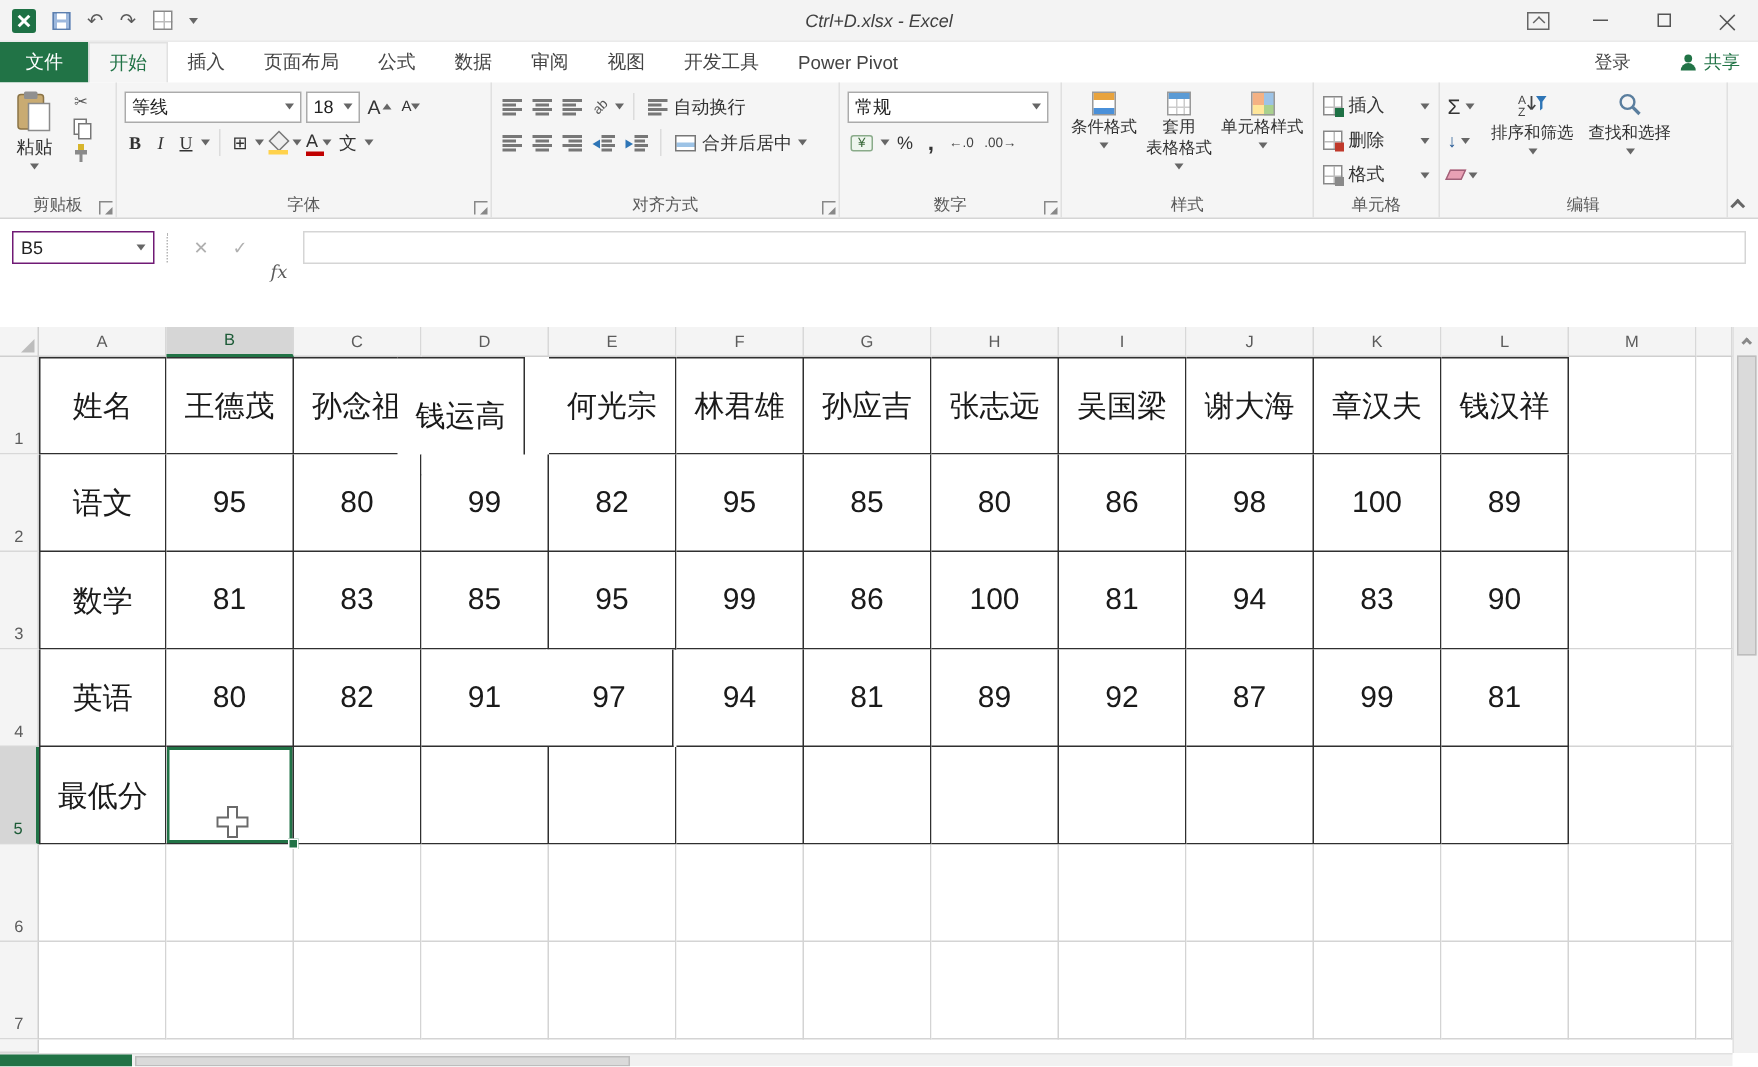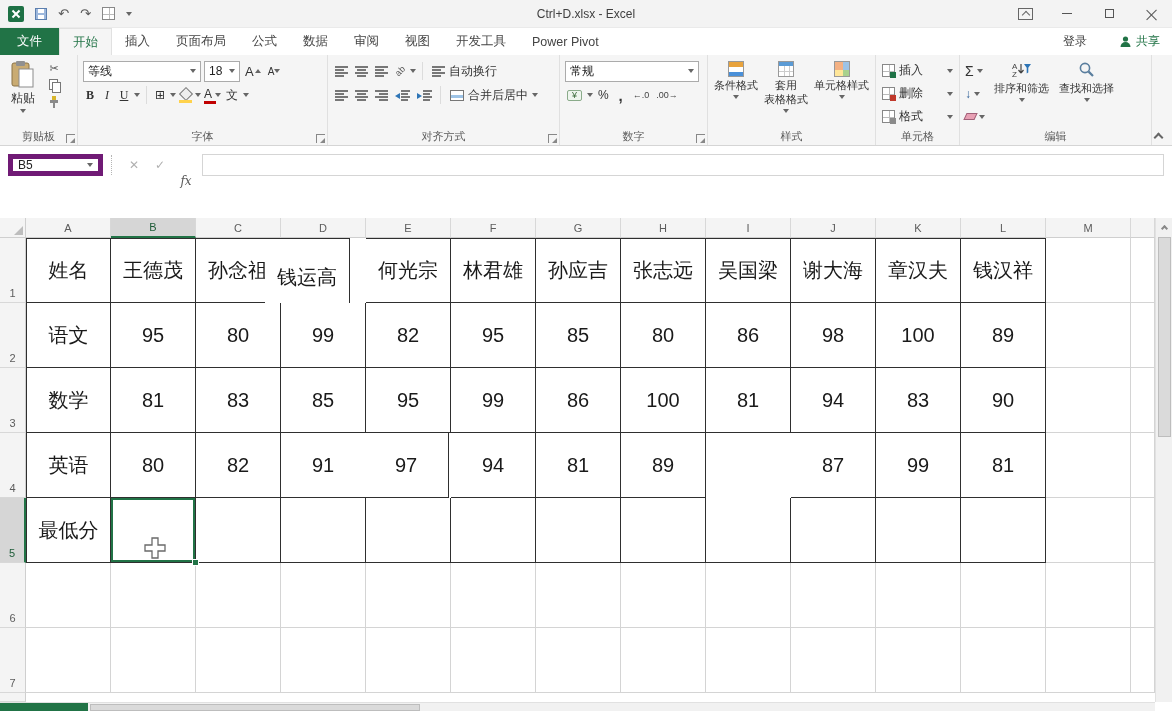--- a/index.html
+++ b/index.html
@@ -13,21 +13,21 @@
   .xlicon::before,.xlicon::after{content:"";position:absolute;left:7px;top:3px;width:2px;height:10px;background:#fff;}
   .xlicon::before{transform:rotate(45deg);} .xlicon::after{transform:rotate(-45deg);}
   .saveic{width:12px;height:12px;background:#9db8dd;border:1px solid #5c7fae;position:relative;display:inline-block;}
   .saveic::before{content:"";position:absolute;left:2px;top:0;width:6px;height:4px;background:#fff;}
   .saveic::after{content:"";position:absolute;left:2px;bottom:0;width:6px;height:4px;background:#fff;}
   .qglyph{font-size:13px;color:#5a5a5a;line-height:1;}
   .gridic{width:13px;height:13px;border:1px solid #888;background:
      linear-gradient(to right,#bbb,#bbb) 6px 0/1px 13px no-repeat,
      linear-gradient(to bottom,#bbb,#bbb) 0 6px/13px 1px no-repeat,#fff;display:inline-block;position:relative;}
   .dd{width:0;height:0;border-left:3px solid transparent;border-right:3px solid transparent;border-top:4px solid #666;display:inline-block;}
-  .wtitle{position:absolute;left:0;right:0;text-align:center;font-size:12px;color:#404040;}
+  .wtitle{position:absolute;left:0;right:0;text-align:center;font-size:12px;color:#404040;font-style:italic;}
   .wincontrols{margin-left:auto;display:flex;align-items:center;z-index:2;}
   .winbtn{width:42px;height:27px;display:flex;align-items:center;justify-content:center;}
   .rdo{width:15px;height:12px;border:1px solid #666;position:relative;display:inline-block;}
   .rdo::after{content:"";position:absolute;left:4px;top:3px;width:5px;height:5px;border-left:1px solid #666;border-top:1px solid #666;transform:rotate(45deg);}
   .minbar{width:10px;height:1px;background:#555;display:inline-block;}
   .maxbox{width:9px;height:9px;border:1px solid #555;display:inline-block;}
   .closex{width:11px;height:11px;position:relative;display:inline-block;}
   .closex::before,.closex::after{content:"";position:absolute;left:5px;top:0;width:1.4px;height:14px;background:#555;}
   .closex::before{transform:rotate(45deg);} .closex::after{transform:rotate(-45deg);}
 
@@ -114,21 +114,21 @@
   .ci.ins::after{background:#1e7145;} .ci.del::after{background:#c0392b;} .ci.fmt::after{background:#8a8a8a;}
   
   .editwrap{display:flex;gap:4px;padding-top:3px;}
   .minicol{display:flex;flex-direction:column;gap:2px;}
   .minibtn{display:flex;align-items:center;gap:3px;height:21px;padding:0 2px;}
   .sum{font-size:14px;color:#333;line-height:1;}
   .fillarrow{color:#2e5f97;font-size:12px;line-height:1;}
   .eraser{width:11px;height:7px;background:#e8a0b4;border:1px solid #a06078;transform:skewX(-25deg);display:inline-block;}
   
   .fbar{height:38px;background:#fff;display:flex;align-items:center;padding:0 8px;gap:6px;}
-  .namebox{width:95px;height:22px;border:5px solid #701a75;background:#fff;display:flex;align-items:center;justify-content:space-between;padding:0 5px;font-size:12px;color:#222;}
+  .namebox{width:95px;height:22px;border:1px solid #701a75;background:#fff;display:flex;align-items:center;justify-content:space-between;padding:0 5px;font-size:12px;color:#222;}
   .fsep{width:5px;height:20px;border-left:1px dotted #b5b5b5;margin:0 2px;}
   .fbtn{width:20px;text-align:center;font-size:12px;}
   .dim{color:#b0b0b0;}
   .fx{font-style:italic;color:#5a5a5a;font-family:"DejaVu Serif","Liberation Serif",serif;margin-top:31px;}
   .finput{flex:1;height:22px;border:1px solid #d5d5d5;background:#fff;font-size:12px;padding:2px 5px;color:#222;}
   .gap{height:34px;background:#fff;}
   
   .sheet{position:relative;height:493px;background:#fff;overflow:hidden;}
   .sheet>div{position:absolute;}
   .corner{background:#f4f4f4;border-right:1px solid #cfcfcf;border-bottom:1px solid #cfcfcf;}
@@ -528,20 +528,21 @@
     <div class="cell" style="left: 1046px; top: 150px; width: 85px; height: 65px;"></div>
     <div class="cell" style="left: 1131px; top: 150px; width: 24px; height: 65px;"></div>
     <div class="cell tb tl" style="left: 26px; top: 215px; width: 85px; height: 65px;">英语</div>
     <div class="cell tb" style="left: 111px; top: 215px; width: 85px; height: 65px;">80</div>
     <div class="cell tb" style="left: 196px; top: 215px; width: 85px; height: 65px;">82</div>
     <div class="cell tb" style="left: 281px; top: 215px; width: 85px; height: 65px;">91</div>
     <div class="cell tb" style="left: 364px; top: 215px; width: 85px; height: 65px;">97</div>
     <div class="cell tb" style="left: 451px; top: 215px; width: 85px; height: 65px;">94</div>
     <div class="cell tb" style="left: 536px; top: 215px; width: 85px; height: 65px;">81</div>
     <div class="cell tb" style="left: 621px; top: 215px; width: 85px; height: 65px;">89</div>
+    <div class="cell tb" style="left: 706px; top: 215px; width: 85px; height: 65px;">92</div>
     <div class="cell tb" style="left: 791px; top: 215px; width: 85px; height: 65px;">87</div>
     <div class="cell tb" style="left: 876px; top: 215px; width: 85px; height: 65px;">99</div>
     <div class="cell tb" style="left: 961px; top: 215px; width: 85px; height: 65px;">81</div>
     <div class="cell" style="left: 1046px; top: 215px; width: 85px; height: 65px;"></div>
     <div class="cell" style="left: 1131px; top: 215px; width: 24px; height: 65px;"></div>
     <div class="cell tb tl" style="left: 26px; top: 280px; width: 85px; height: 65px;">最低分</div>
     <div class="cell tb selc" style="left: 111px; top: 280px; width: 85px; height: 65px;"></div>
     <div class="cell tb" style="left: 196px; top: 280px; width: 85px; height: 65px;"></div>
     <div class="cell tb" style="left: 281px; top: 280px; width: 85px; height: 65px;"></div>
     <div class="cell tb" style="left: 366px; top: 280px; width: 85px; height: 65px;"></div>

